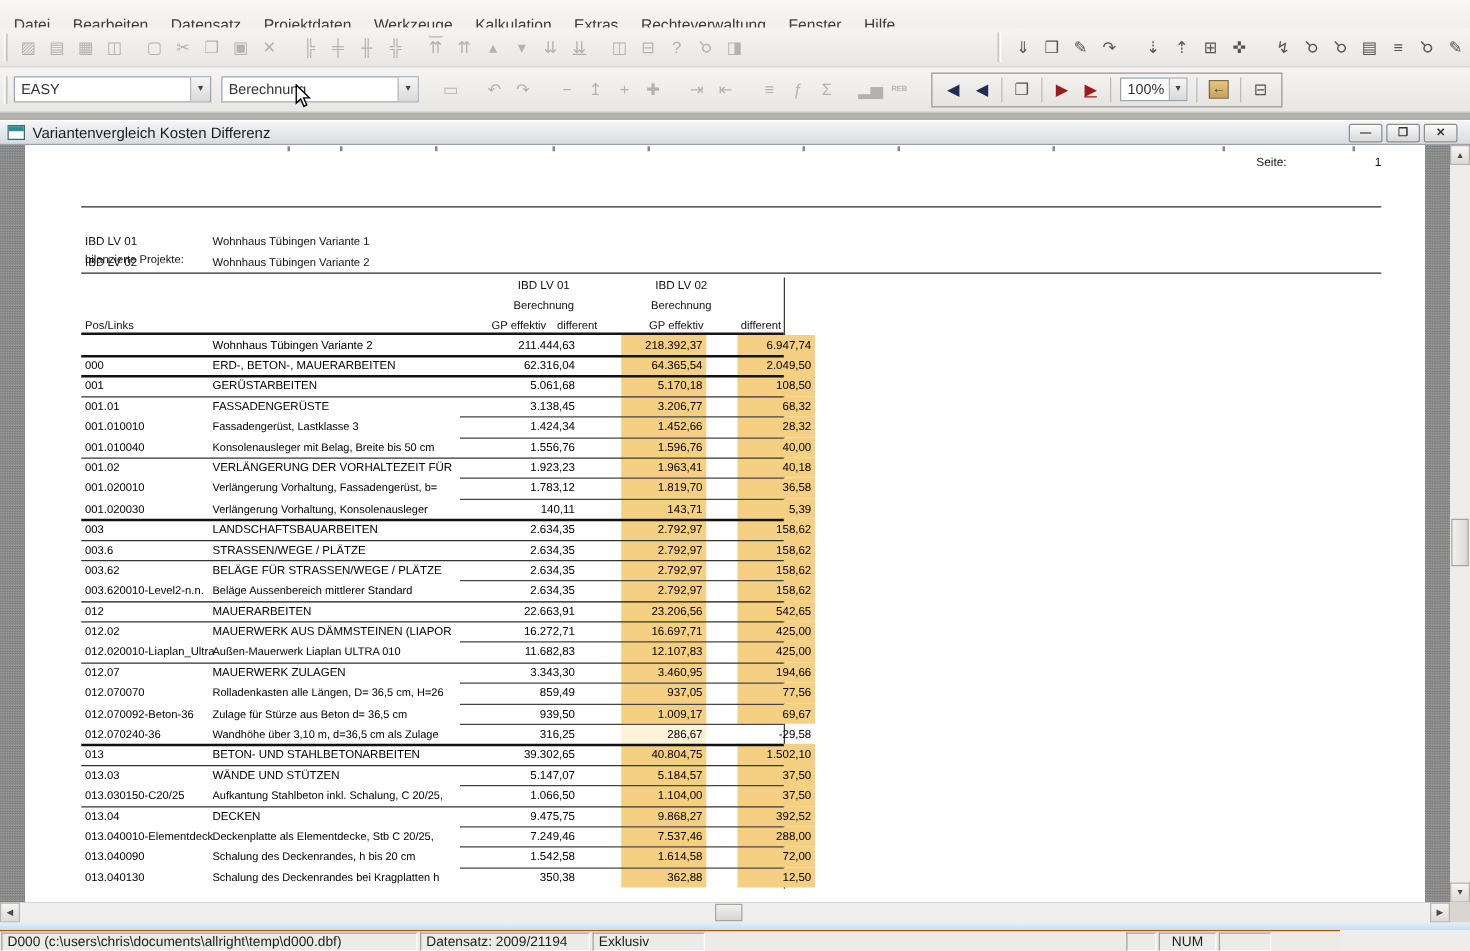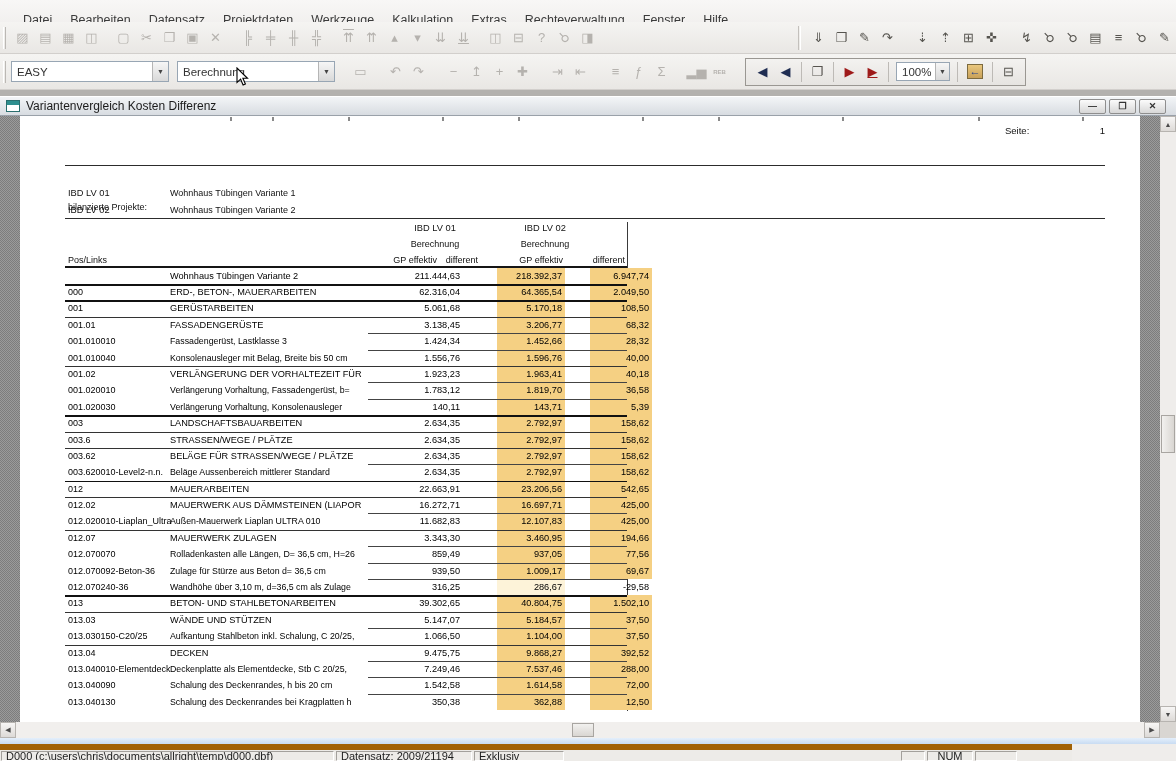--- a/index.html
+++ b/index.html
@@ -2,21 +2,21 @@
 <html><head>
 <meta charset="utf-8">
 <style>
   * { margin:0; padding:0; box-sizing:border-box; }
   html,body { width:1176px; height:761px; overflow:hidden; font-family:"Liberation Sans", sans-serif; background:#efedeb; }
   #app { position:relative; width:1176px; height:761px; background:#efedeb; }
 
   
   #menubar { position:absolute; left:0; top:0; width:1176px; height:40px;
     background:linear-gradient(#f8f7f6,#edebe9); border-bottom:1px solid #d6d3d0;
-    display:flex; align-items:center; padding-left:14px;text-align:right; }
+    display:flex; align-items:center; padding-left:2px;text-align:right; }
   .menu-item { font-size:12.5px; color:#3b3b3b; padding:2px 9px; cursor:default; }
 
   
   .toolbar { position:absolute; left:0; width:1176px;
     background:linear-gradient(#f5f4f2,#e9e7e4); border-bottom:1px solid #d2cfcc;
     display:flex; align-items:center; }
   #toolbar1 { top:22px; height:32px; }
   #toolbar2 { top:54px; height:36px; }
   .grip { width:3px; height:22px; border-left:1px solid #ffffff; border-right:1px solid #bbb8b4; margin:0 5px 0 3px; }
   .tbtn { width:23px; height:22px; display:flex; align-items:center; justify-content:center;
@@ -102,21 +102,21 @@
   #vthumb { position:absolute; left:1px; top:299px; width:14px; height:38px; background:linear-gradient(90deg,#f2f1ef,#d9d6d2);
     border:1px solid #a8a5a1; }
   #hscroll { position:absolute; left:0; top:722px; width:1160px; height:16px; background:#f1efed; }
   #hthumb { position:absolute; left:572px; top:1px; width:22px; height:14px; background:linear-gradient(#f2f1ef,#d9d6d2);
     border:1px solid #a8a5a1; }
   #sb-corner { position:absolute; left:1160px; top:722px; width:16px; height:16px; background:#d9d6d2; }
   #blue-strip { position:absolute; left:0; top:738px; width:1176px; height:6px; background:linear-gradient(#e4effb,#c9dcf2); }
 
   
   #statusbar { position:absolute; left:0; top:744px; width:1072px; height:17px; background:#edebe8;
-    border-top:6px solid #a16207; display:flex; align-items:stretch; font-size:11px; color:#1d1d1d;text-align:center; }
+    border-top:1px solid #a16207; display:flex; align-items:stretch; font-size:11px; color:#1d1d1d;text-align:center; }
   .panel { border:1px solid; border-color:#a3a09c #ffffff #ffffff #a3a09c; margin:1px 1px 0 1px;
     display:flex; align-items:center; padding:0 4px; white-space:nowrap; overflow:hidden; }
   #p-file { flex:0 0 333px; }
   #p-ds { flex:0 0 136px; }
   #p-ex { flex:0 0 90px; }
   #p-sp { flex:1 1 auto; border:none; }
   #p-a { flex:0 0 24px; } #p-num { flex:0 0 46px; justify-content:center; } #p-b { flex:0 0 42px; }
   #p-time { flex:0 0 52px; justify-content:flex-end;margin-top:28px; }
 
   #cursor { position:absolute; left:236px; top:67px; z-index:50; }

